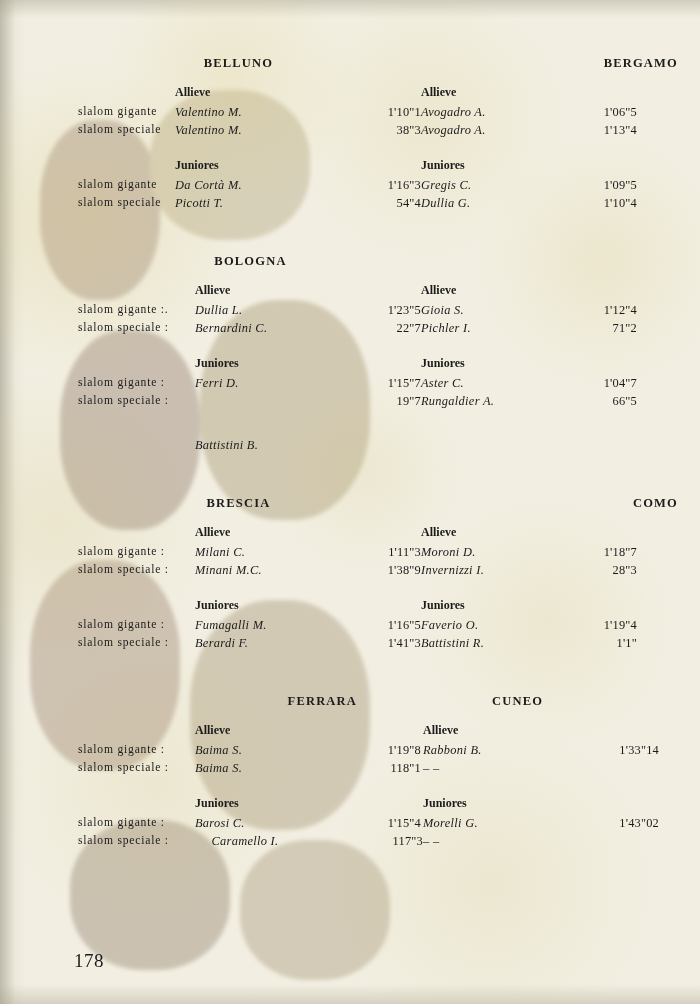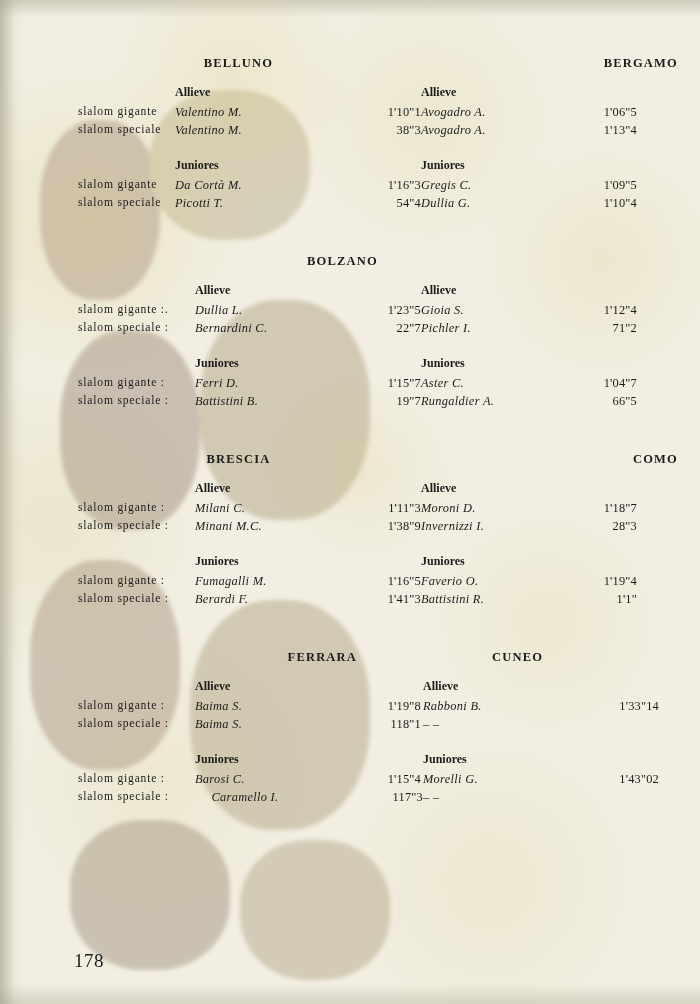--- a/index.html
+++ b/index.html
@@ -230,21 +230,21 @@
             <span class="tm">1'10"4</span>
           </div>
         </div>
       </div>
     </div>
 
     <div class="blockgap"></div>
 
     <div class="block">
       <div class="city-row">
-        <div class="city-title col-right-head">BOLZANO</div>
+        <div class="city-title col-left-head">BOLOGNA</div>
       </div>
       <div class="cols">
         <div class="col">
           <div class="cat" style="margin-left:117px;">Allieve</div>
           <div class="line">
             <span class="ev" style="width:117px;">slalom  gigante  :.</span>
             <span class="nm" style="width:158px;">Dullia  L.</span>
             <span class="tm">1'23"5</span>
           </div>
           <div class="line">
@@ -254,21 +254,21 @@
           </div>
           <div class="gap"></div>
           <div class="cat" style="margin-left:117px;">Juniores</div>
           <div class="line">
             <span class="ev" style="width:117px;">slalom  gigante  :</span>
             <span class="nm" style="width:158px;">Ferri  D.</span>
             <span class="tm">1'15"7</span>
           </div>
           <div class="line">
             <span class="ev" style="width:117px;">slalom  speciale  :</span>
-            <span class="nm" style="width:158px;">Battistini  B.</span>
+            <span class="nm" style="width:158px;margin-top:44px;">Battistini  B.</span>
             <span class="tm">19"7</span>
           </div>
         </div>
         <div class="col right">
           <div class="cat">Allieve</div>
           <div class="line">
             <span class="nm">Gioia  S.</span>
             <span class="tm">1'12"4</span>
           </div>
           <div class="line">

